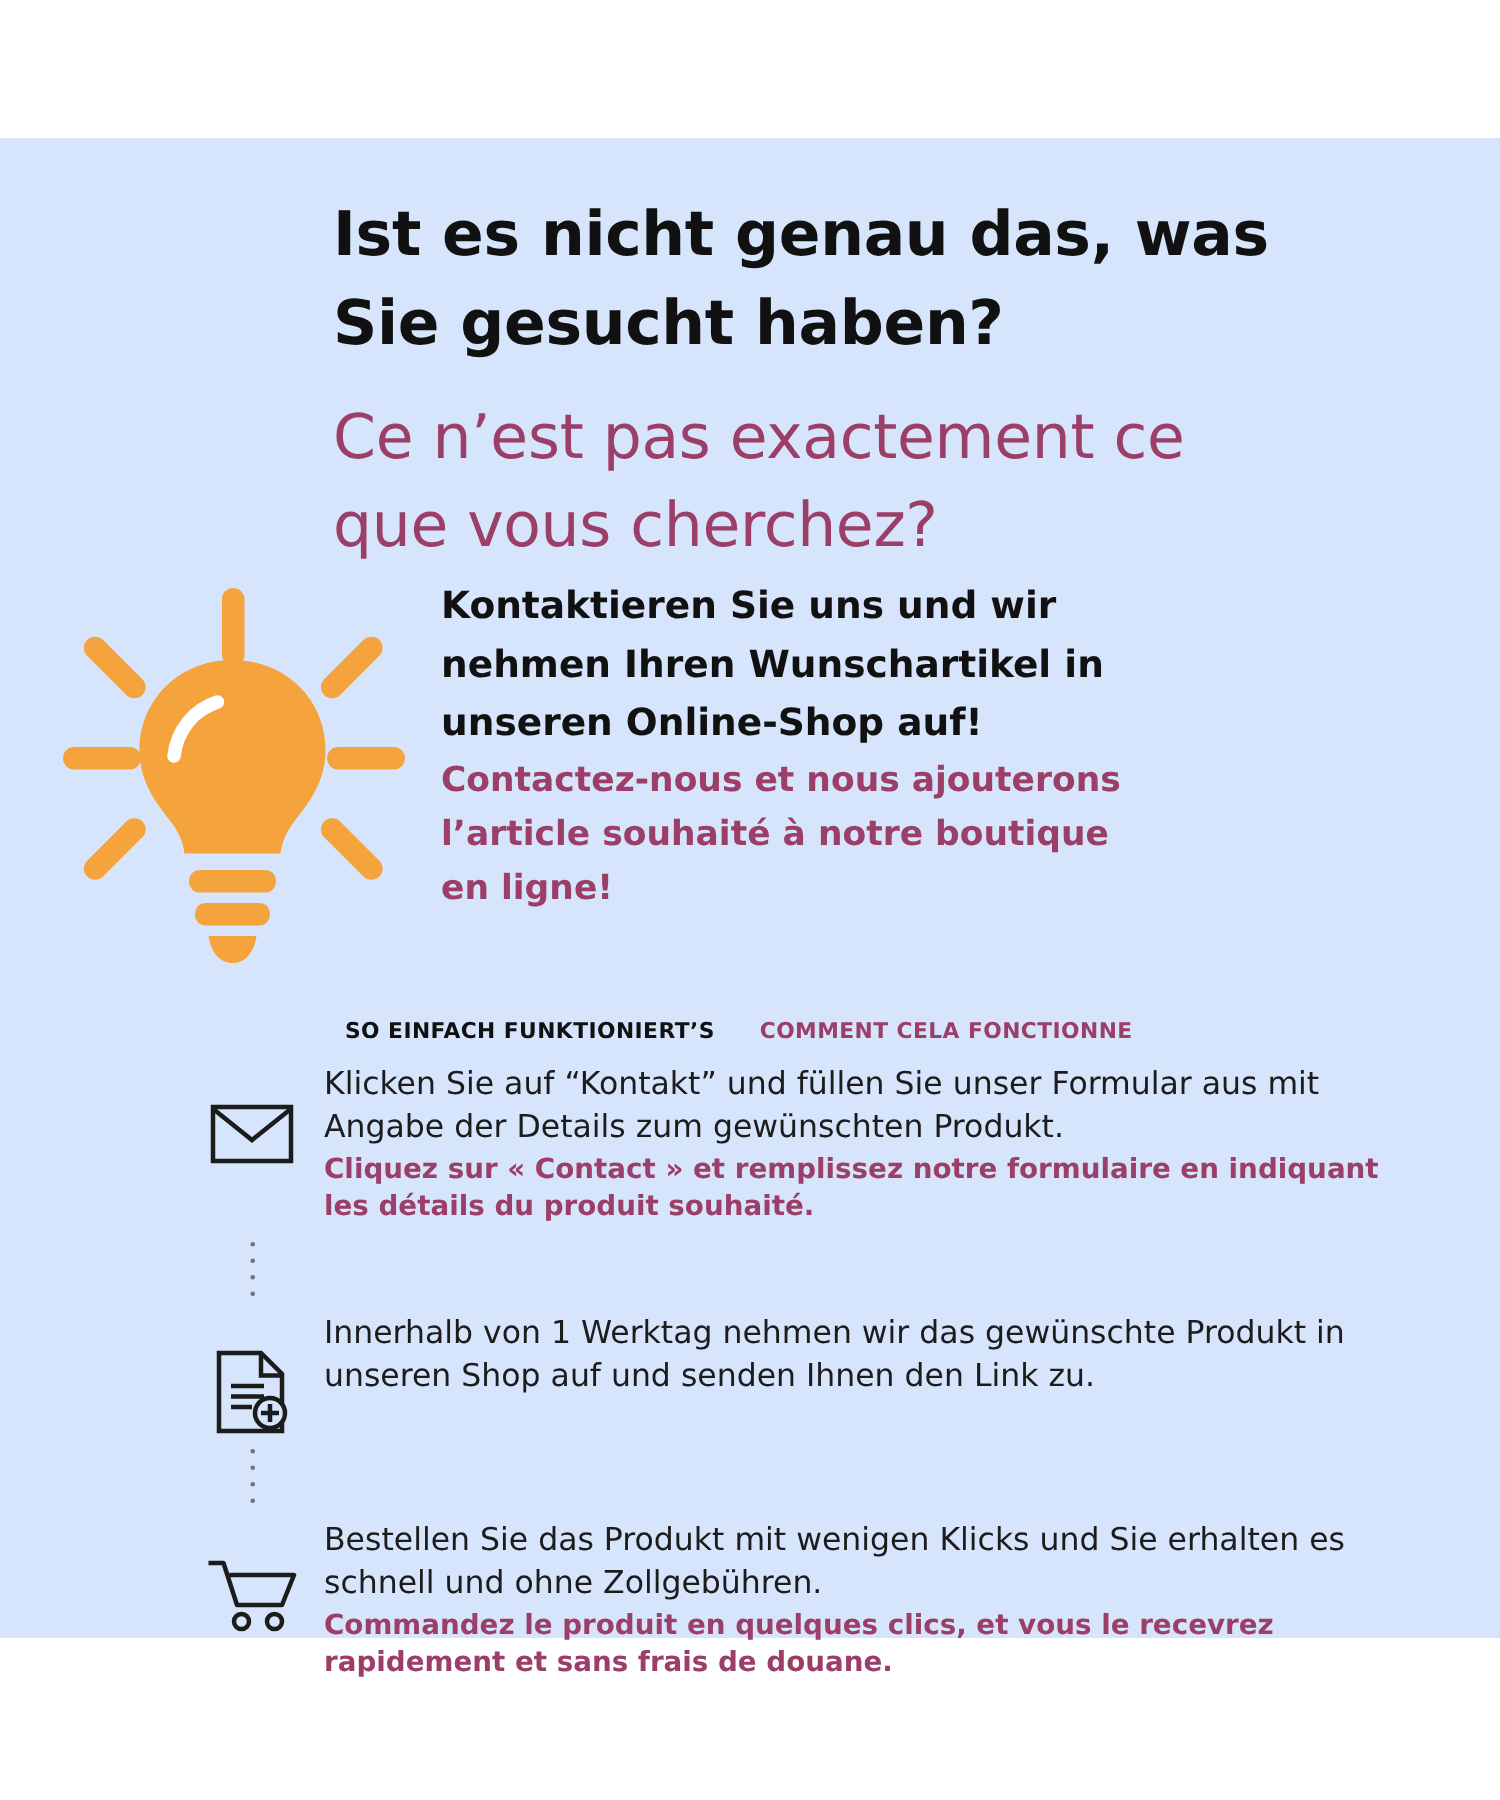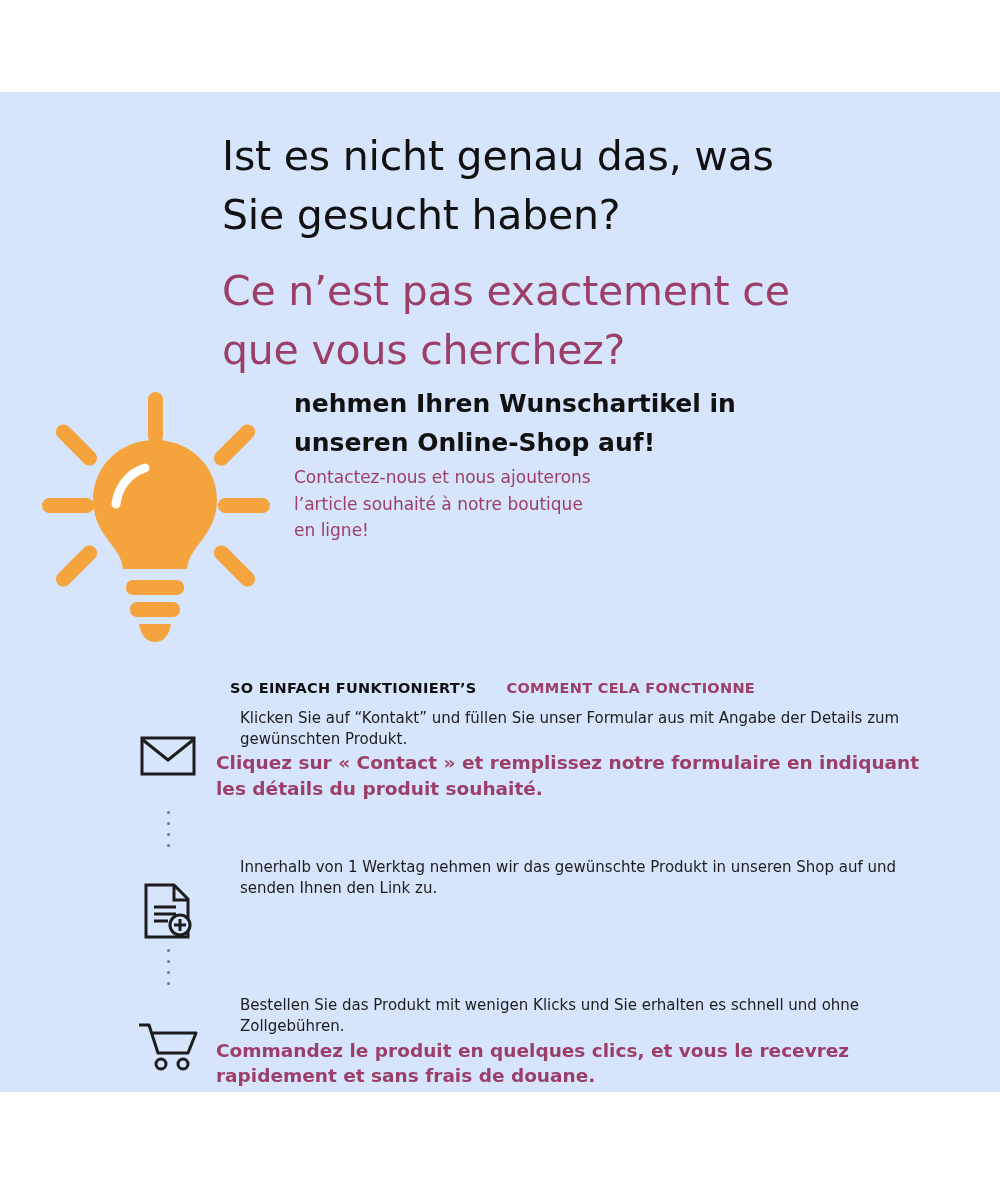--- a/index.html
+++ b/index.html
@@ -25,21 +25,21 @@
 
   
   .headline-block {
     position: absolute;
     left: 222px;
     top: 35px;
     width: 740px;
   }
   .headline-de {
     font-size: 41px;
-    font-weight: 400;
+    font-weight: 700;
     color: #111111;
     line-height: 1.45;
     letter-spacing: -0.2px;
   }
   .headline-fr {
     font-size: 41px;
     font-weight: 500;
     color: #9c3f68;
     line-height: 1.45;
     letter-spacing: -0.2px;
@@ -60,22 +60,22 @@
     top: 292px;
     width: 640px;
   }
   .sub-de {
     font-size: 25px;
     font-weight: 700;
     color: #111111;
     line-height: 1.56;
   }
   .sub-fr {
-    font-size: 17px;
-    font-weight: 400;
+    font-size: 23px;
+    font-weight: 700;
     color: #9c3f68;
     line-height: 1.56;
     margin-top: 2px;
   }
 
   
   .howto-label {
     position: absolute;
     left: 216px;
     top: 588px;
@@ -100,25 +100,24 @@
   }
   .step-icon {
     width: 96px;
     flex: 0 0 96px;
     display: flex;
     justify-content: center;
     padding-top: 26px;
   }
   .step-text { flex: 1; padding-top: 0px; }
   .step-de {
-    font-size: 15px;
+    font-size: 21px;
     color: #1c1c1c;
     line-height: 1.38;
     font-weight: 400;
-    margin-left: 24px;
   }
   .step-fr {
     font-size: 18.5px;
     color: #9c3f68;
     line-height: 1.38;
     font-weight: 600;
     margin-top: 1px;
   }
 
   
@@ -173,20 +172,21 @@
         <rect x="90" y="210" width="50" height="15" rx="7"></rect>
         <path d="M99 232h32c-2 12-8 18-16 18s-14-6-16-18z"></path>
       </g>
 
       <path d="M105 76c-16 5-27 19-29 36" stroke="#ffffff" stroke-width="9" fill="none" stroke-linecap="round"></path>
     </svg>
   </div>
 
   <div class="subhead-block">
     <div class="sub-de">
+      <div>Kontaktieren Sie uns und wir</div>
       <div>nehmen Ihren Wunschartikel in</div>
       <div>unseren Online-Shop auf!</div>
     </div>
     <div class="sub-fr">
       <div>Contactez-nous et nous ajouterons</div>
       <div>l’article souhaité à notre boutique</div>
       <div>en ligne!</div>
     </div>
   </div>
 

